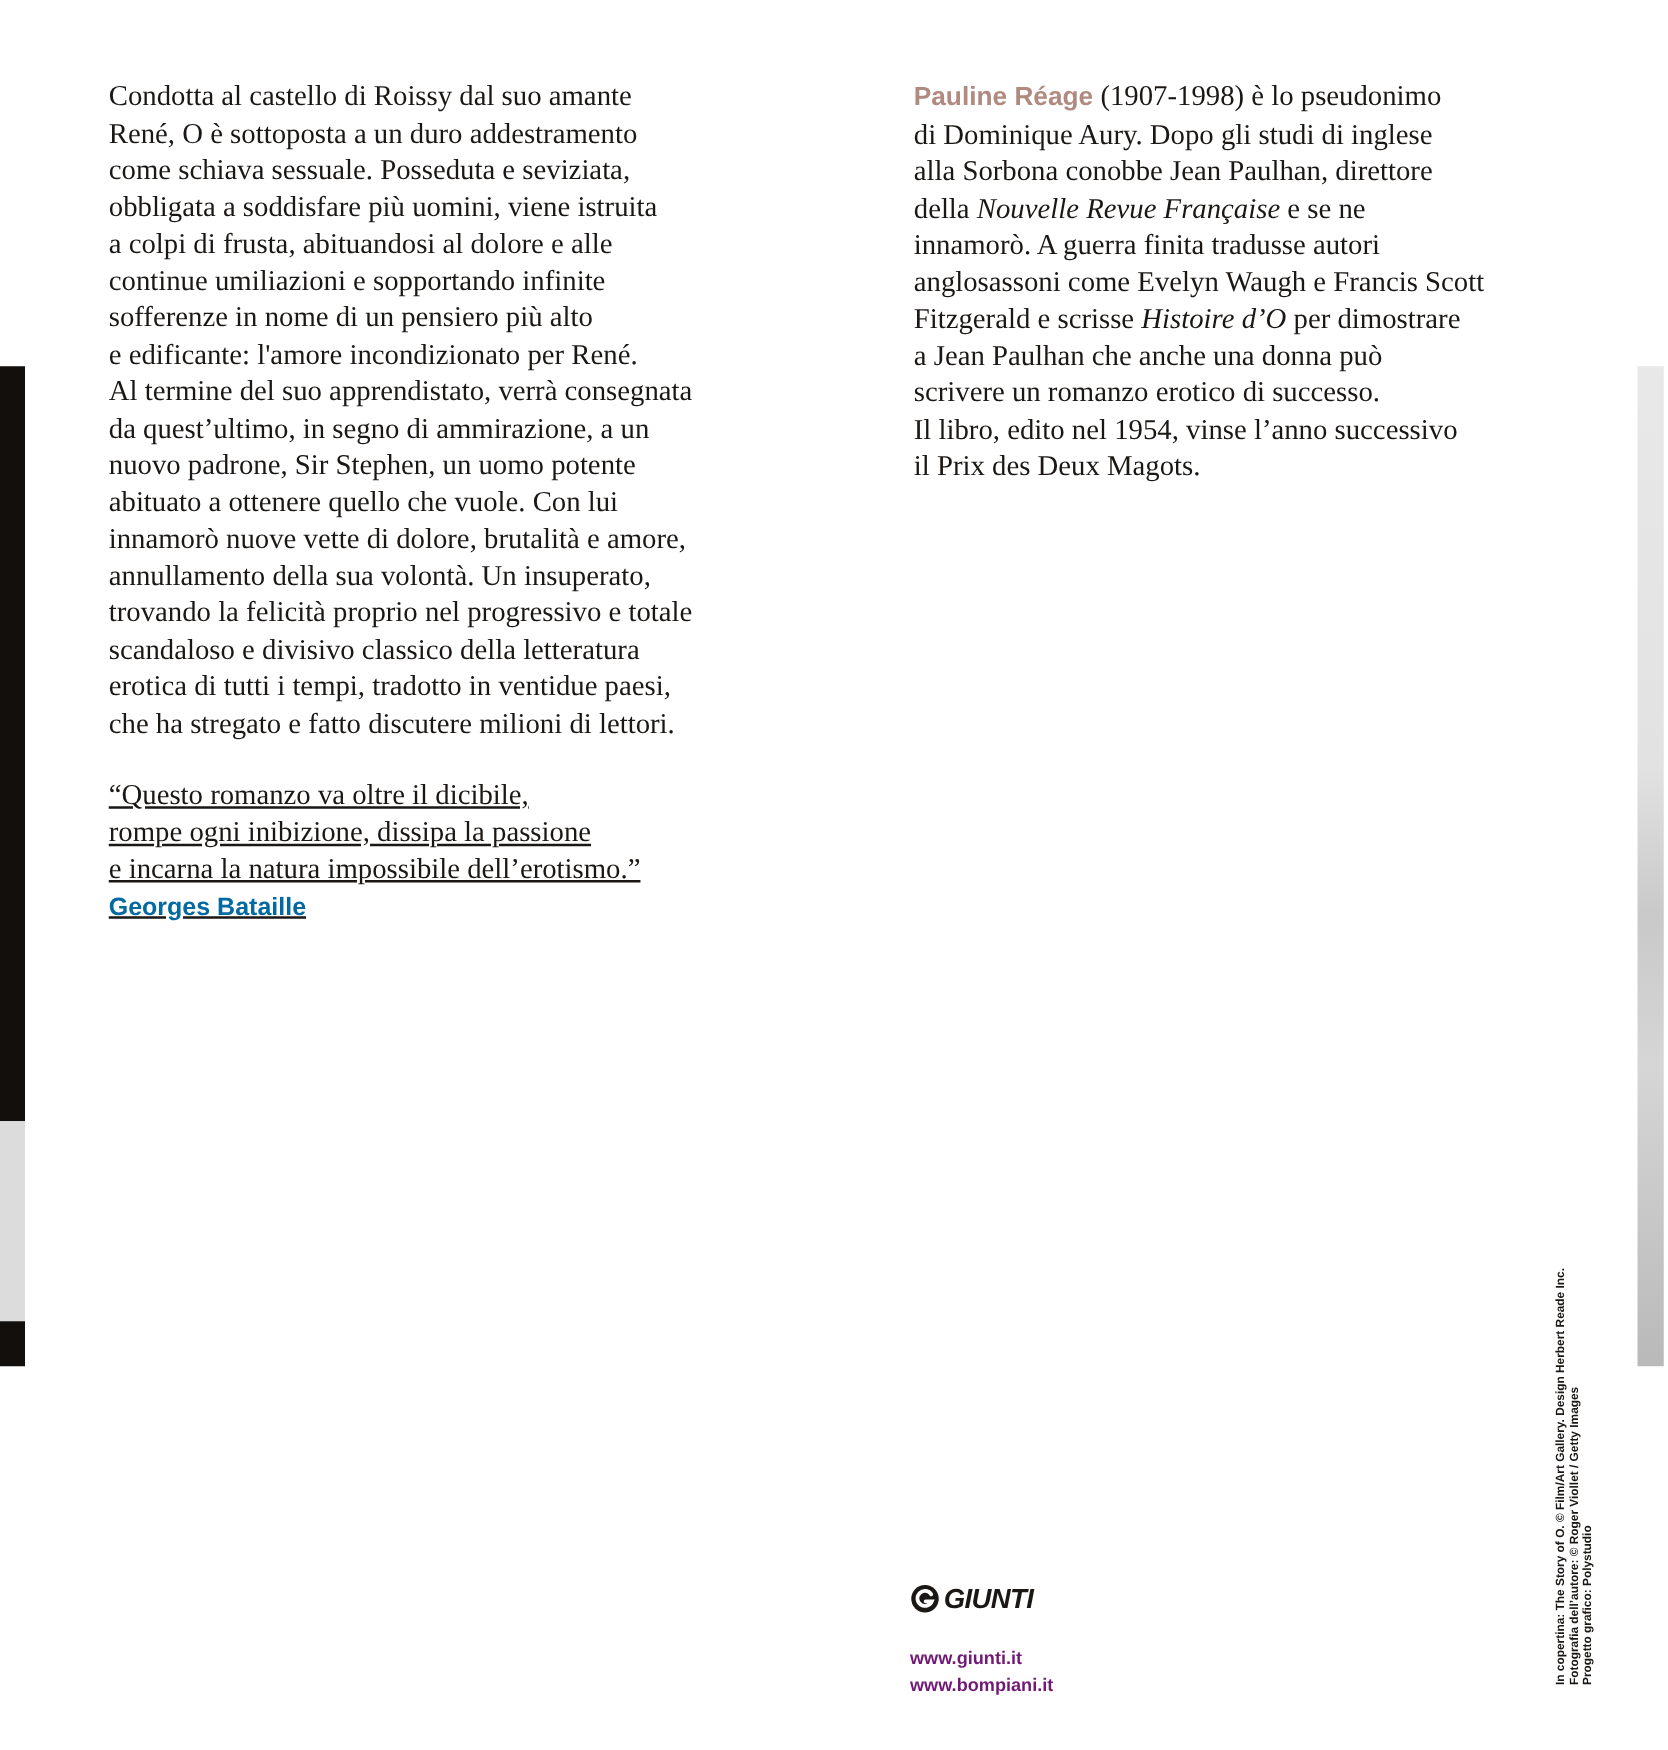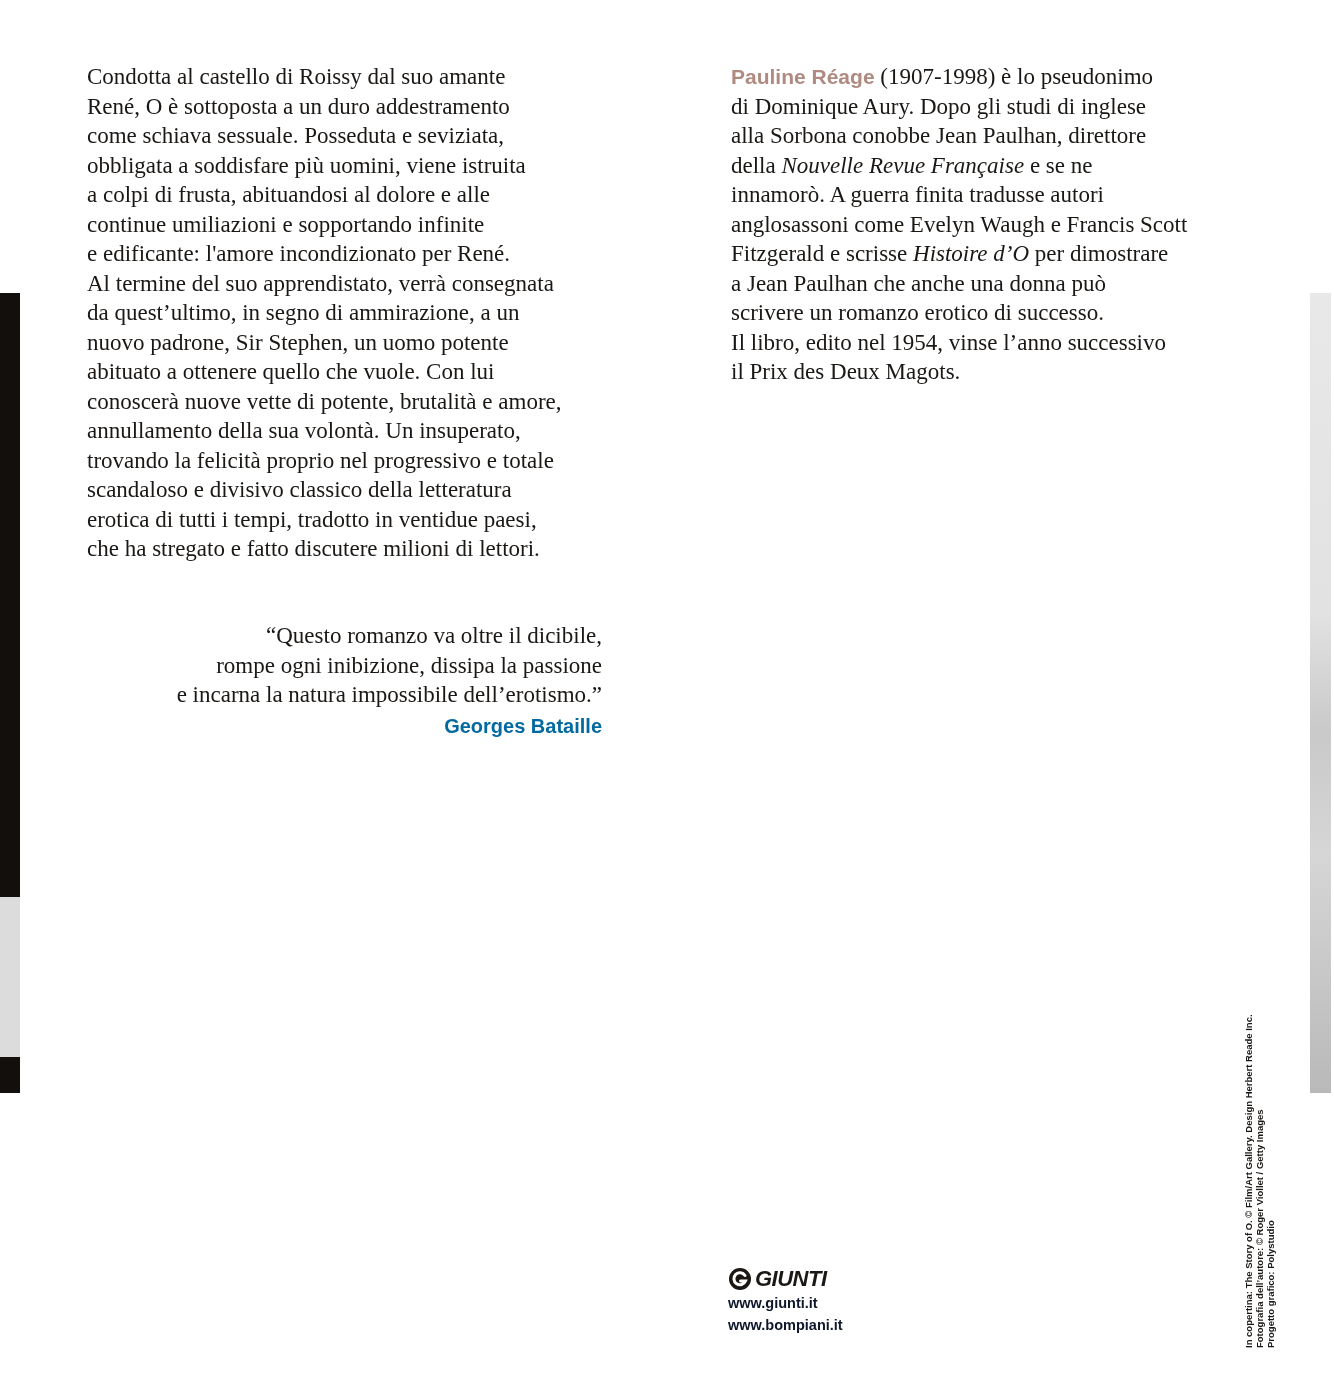--- a/index.html
+++ b/index.html
@@ -60,25 +60,26 @@
       font-size: 21px;
       text-align: right;
     }
     .italic { font-style: italic; }
 
     .quote {
       position: absolute;
       left: 87px;
       top: 621px;
       width: 515px;
-      text-align: right;
+      text-align: left;
       font-family: "Liberation Serif", "DejaVu Serif", serif;
       font-size: 23px;
       line-height: 29.5px;
       color: #1a1714;
+      text-decoration: underline;
     }
     .quote-author {
       display: block;
       margin-top: 2px;
       font-family: "Liberation Sans", "DejaVu Sans", sans-serif;
       font-weight: bold;
       font-size: 20px;
       color: #0369a1;
     }
 
@@ -96,26 +97,26 @@
     .publisher-name {
       font-family: "Liberation Sans", "DejaVu Sans", sans-serif;
       font-weight: bold;
       font-size: 22px;
       letter-spacing: -0.5px;
       color: #1a1714;
       margin-left: 3px;
       font-style: italic;
     }
     .urls {
-      margin-top: 0;
+      margin-top: 24px;
       font-family: "Liberation Sans", "DejaVu Sans", sans-serif;
       font-weight: bold;
       font-size: 14.5px;
       line-height: 22px;
-      color: #0f172a;
+      color: #701a75;
     }
     .urls a { display: block; color: inherit; text-decoration: none; }
 
     .credits {
       position: absolute;
       left: 1243px;
       top: 1348px;
       transform-origin: 0 0;
       transform: rotate(-90deg);
       font-family: "Liberation Sans", "DejaVu Sans", sans-serif;
@@ -137,26 +138,27 @@
 </div>
 <div class="edge-right"></div>
 
 <div class="col col-left">
   <span class="line">Condotta al castello di Roissy dal suo amante</span>
   <span class="line">René, O è sottoposta a un duro addestramento</span>
   <span class="line">come schiava sessuale. Posseduta e seviziata,</span>
   <span class="line">obbligata a soddisfare più uomini, viene istruita</span>
   <span class="line">a colpi di frusta, abituandosi al dolore e alle</span>
   <span class="line">continue umiliazioni e sopportando infinite</span>
+  <span class="line">sofferenze in nome di un pensiero più alto</span>
   <span class="line">e edificante: l'amore incondizionato per René.</span>
   <span class="line">Al termine del suo apprendistato, verrà consegnata</span>
   <span class="line">da quest’ultimo, in segno di ammirazione, a un</span>
   <span class="line">nuovo padrone, Sir Stephen, un uomo potente</span>
   <span class="line">abituato a ottenere quello che vuole. Con lui</span>
-  <span class="line">conoscerà nuove vette di potente, brutalità e amore,</span>
+  <span class="line">innamorò nuove vette di dolore, brutalità e amore,</span>
   <span class="line">annullamento della sua volontà. Un insuperato,</span>
   <span class="line">trovando la felicità proprio nel progressivo e totale</span>
   <span class="line">scandaloso e divisivo classico della letteratura</span>
   <span class="line">erotica di tutti i tempi, tradotto in ventidue paesi,</span>
   <span class="line">che ha stregato e fatto discutere milioni di lettori.</span>
 </div>
 
 <div class="quote">
   <span class="line">“Questo romanzo va oltre il dicibile,</span>
   <span class="line">rompe ogni inibizione, dissipa la passione</span>

